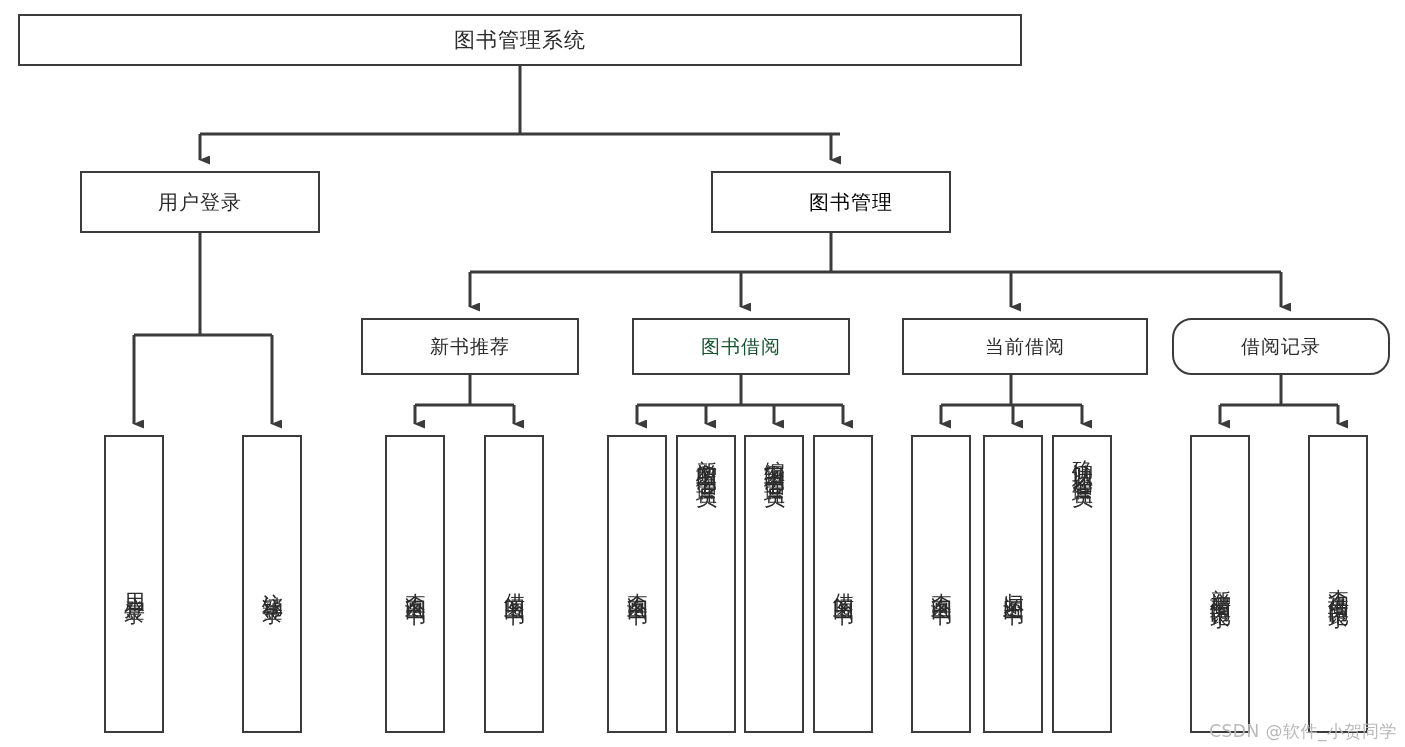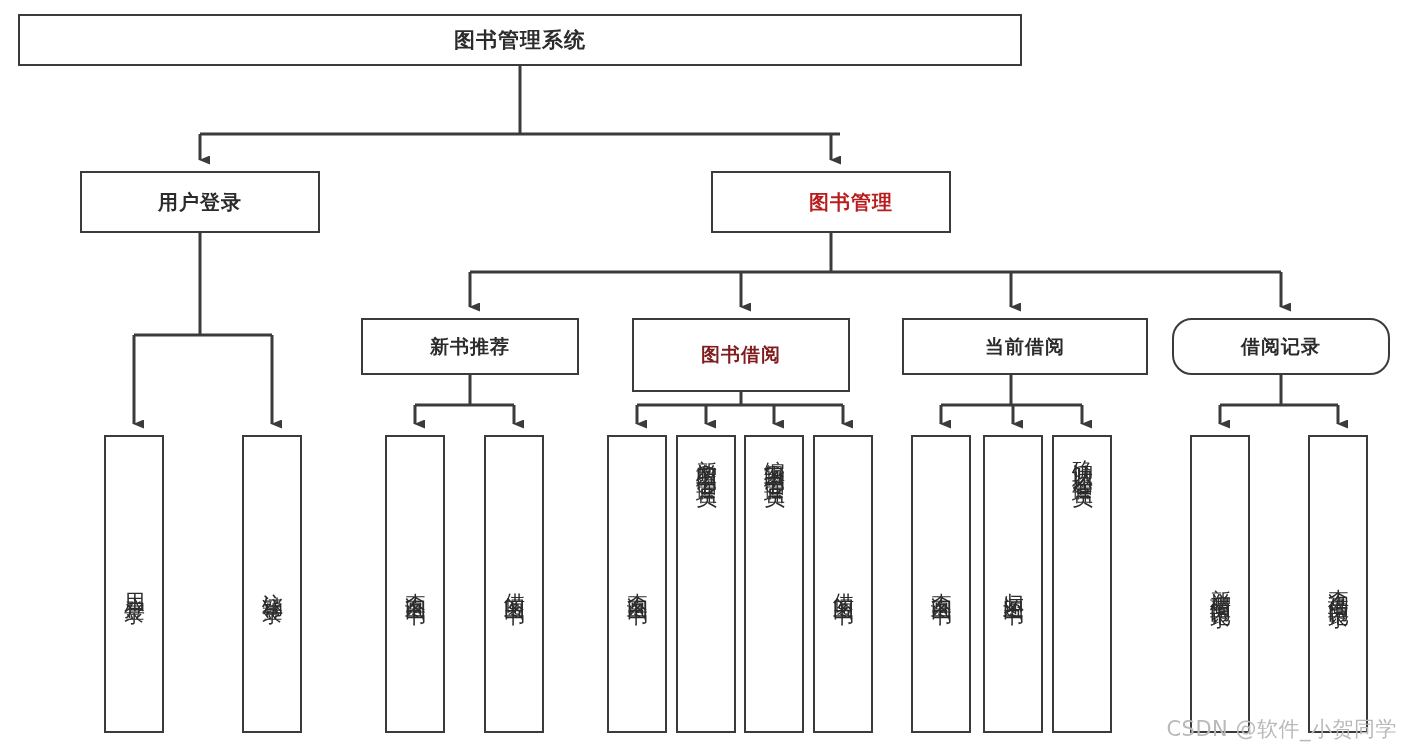--- a/index.html
+++ b/index.html
@@ -58,27 +58,26 @@
     writing-mode: vertical-rl;
     text-orientation: upright;
     letter-spacing: 4px;
     line-height: 1;
     white-space: nowrap;
     color: #2b2b2b;
   }
   .hlabel {
     white-space: nowrap;
     letter-spacing: 1px;
-    font-weight: bold;
   }
   #watermark {
     position: absolute;
     right: 8px;
     bottom: 4px;
-    font-size: 21px;
+    font-size: 17px;
     color: #b9b9b9;
     letter-spacing: 0.5px;
     white-space: nowrap;
     pointer-events: none;
   }
 </style>
 </head>
 <body>
 
 <div id="canvas" style="background: rgb(255, 255, 255);">
@@ -133,28 +132,28 @@
     </g>
   </svg>
 
   <div class="node root" id="node-root" style="left: 18px; top: 14px; width: 1004px; height: 52px; border-color: rgb(59, 59, 59); background: rgb(255, 255, 255); color: rgb(43, 43, 43);">
     <span class="hlabel">图书管理系统</span>
   </div>
 
   <div class="node lvl1" id="node-l1-0" style="left: 80px; top: 171px; width: 240px; height: 62px; border-color: rgb(59, 59, 59); background: rgb(255, 255, 255); color: rgb(43, 43, 43);">
     <span class="hlabel">用户登录</span>
   </div>
-  <div class="node lvl1" id="node-l1-1" style="left: 711px; top: 171px; width: 240px; height: 62px; border-color: rgb(59, 59, 59); background: rgb(255, 255, 255); color: #b91c1c; padding-left: 40px;">
+  <div class="node lvl1" id="node-l1-1" style="left: 711px; top: 171px; width: 240px; height: 62px; border-color: rgb(59, 59, 59); background: rgb(255, 255, 255); color: #000000; padding-left: 40px;">
     <span class="hlabel">图书管理</span>
   </div>
 
   <div class="node lvl2" id="node-l2-0" style="left: 361px; top: 318px; width: 218px; height: 57px; border-color: rgb(59, 59, 59); background: rgb(255, 255, 255); color: rgb(43, 43, 43);">
     <span class="hlabel">新书推荐</span>
   </div>
-  <div class="node lvl2" id="node-l2-1" style="left: 632px; top: 318px; width: 218px; height: 74px; border-color: rgb(59, 59, 59); background: rgb(255, 255, 255); color: #7f1d1d;">
+  <div class="node lvl2" id="node-l2-1" style="left: 632px; top: 318px; width: 218px; height: 57px; border-color: rgb(59, 59, 59); background: rgb(255, 255, 255); color: #14532d;">
     <span class="hlabel">图书借阅</span>
   </div>
   <div class="node lvl2" id="node-l2-2" style="left: 902px; top: 318px; width: 246px; height: 57px; border-color: rgb(59, 59, 59); background: rgb(255, 255, 255); color: rgb(43, 43, 43);">
     <span class="hlabel">当前借阅</span>
   </div>
   <div class="node lvl2" id="node-l2-3" style="left: 1172px; top: 318px; width: 218px; height: 57px; border-color: rgb(59, 59, 59); background: rgb(255, 255, 255); color: rgb(43, 43, 43); border-radius: 20px;">
     <span class="hlabel">借阅记录</span>
   </div>
 
   <div class="node leaf" id="node-leaf-0" style="left: 104px; top: 435px; width: 60px; height: 298px; border-color: rgb(59, 59, 59); background: rgb(255, 255, 255); color: rgb(43, 43, 43);">

